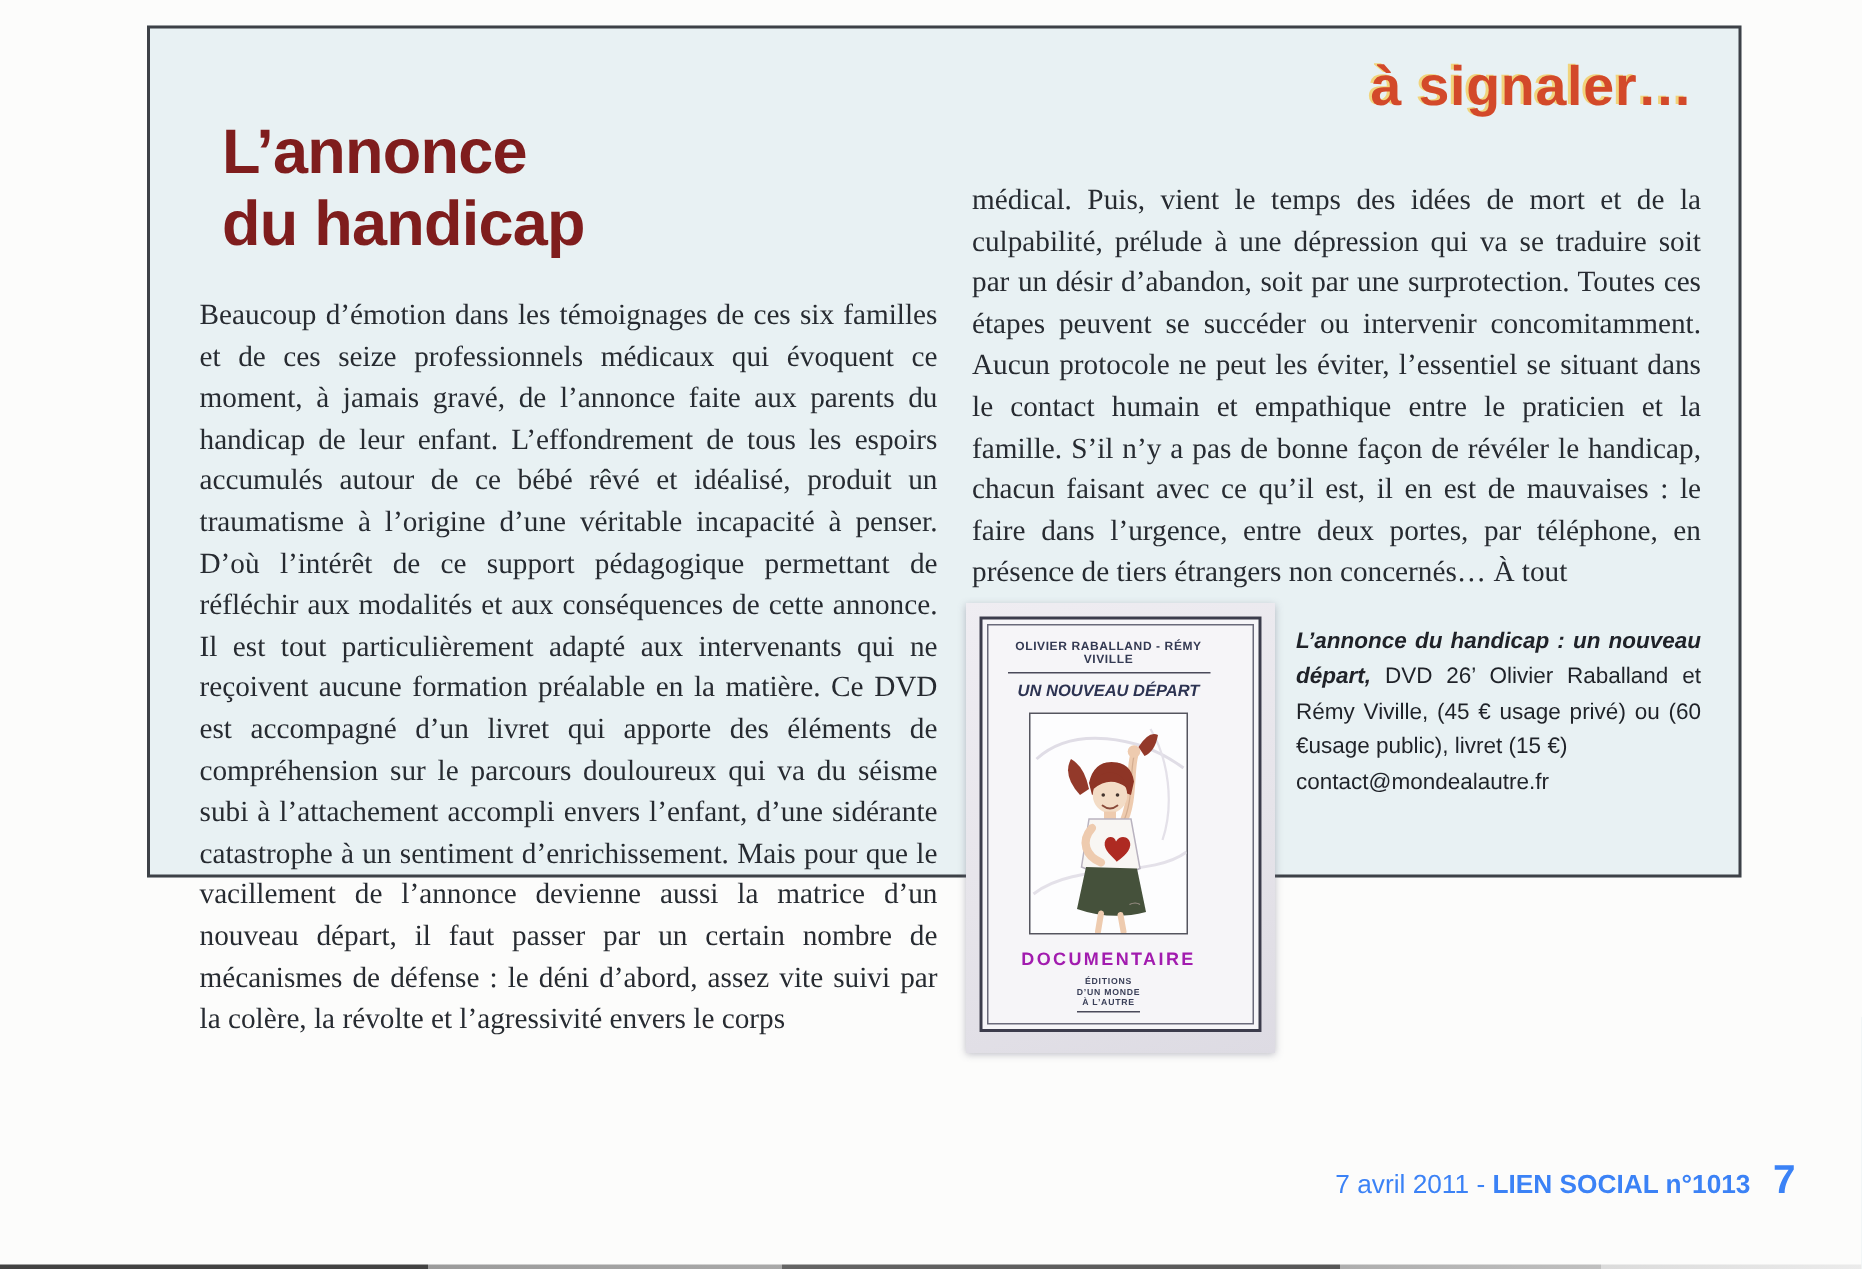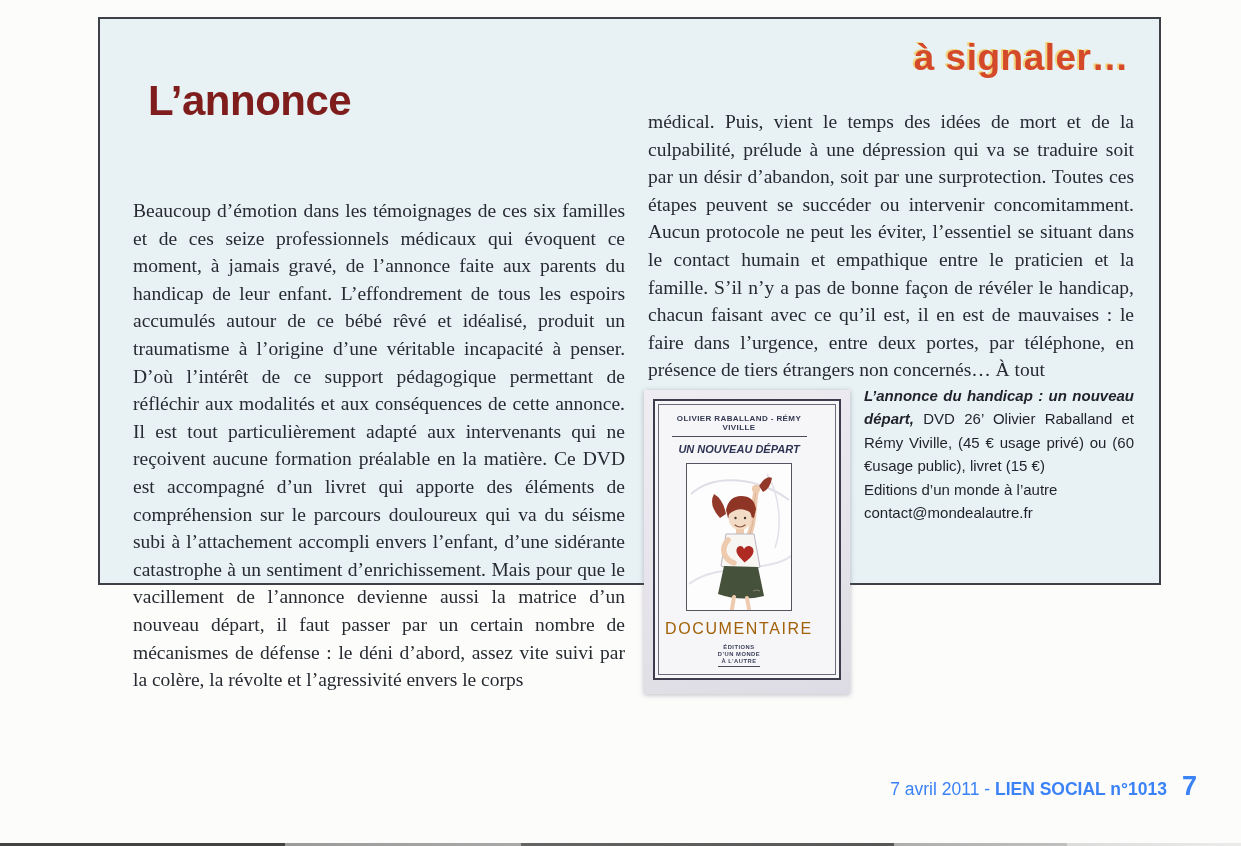--- a/index.html
+++ b/index.html
@@ -51,21 +51,21 @@
     margin: 0;
   }
 
   .col-left {
     position: absolute;
     left: 33px; top: 178px;
     width: 492px;
   }
   .col-right {
     position: absolute;
-    left: 548px; top: 89px;
+    left: 548px; top: 101px;
     width: 486px;
   }
 
   
   .cover-float {
     float: left;
     width: 206px;
     margin: 6px 14px 4px -4px;
     background: linear-gradient(160deg, #efedf2 0%, #e6e4ea 55%, #dddbe3 100%);
     padding: 9px 9px 14px 9px;
@@ -111,40 +111,41 @@
     color: #2d3352;
   }
   .illustration-frame {
     width: 106px; height: 148px;
     border: 1px solid #55555f;
     margin: 8px auto 9px auto;
     background: #fdfdfe;
     overflow: hidden;
   }
   .cover-genre {
-    font-size: 16px;
-    font-weight: normal;
+    font-size: 12px;
+    font-weight: bold;
     letter-spacing: 1.6px;
     text-transform: uppercase;
-    color: #a16207;
+    color: #a21caf;
   }
   .cover-publisher {
     display: inline-block;
     margin-top: 6px;
     padding-bottom: 2px;
     border-bottom: 1px solid #4a4a5a;
     font-size: 5.8px;
     font-weight: bold;
     line-height: 6.8px;
     letter-spacing: 0.5px;
     text-transform: uppercase;
     color: #3a3f58;
   }
 
   .caption {
+    margin-top: 20px;
     font-size: 15px;
     line-height: 23.5px;
     color: #1f2228;
   }
   .caption-lead { margin: 0; text-align: justify; }
   .caption-title { font-weight: bold; font-style: italic; }
   .caption-line { }
 
   .clear { clear: both; }
 
@@ -181,20 +182,21 @@
 </style>
 </head>
 <body>
 
 <div class="panel">
 
   <div class="signaler">à signaler…</div>
 
   <div class="article-title">
     <div>L’annonce</div>
+    <div>du handicap</div>
   </div>
 
   <div class="col-left">
     <p class="body-text">Beaucoup d’émotion dans les témoignages de ces six familles et de ces seize professionnels médicaux qui évoquent ce moment, à jamais gravé, de l’annonce faite aux parents du handicap de leur enfant. L’effondrement de tous les espoirs accumulés autour de ce bébé rêvé et idéalisé, produit un traumatisme à l’origine d’une véritable incapacité à penser. D’où l’intérêt de ce support pédagogique permettant de réfléchir aux modalités et aux conséquences de cette annonce. Il est tout particulièrement adapté aux intervenants qui ne reçoivent aucune formation préalable en la matière. Ce DVD est accompagné d’un livret qui apporte des éléments de compréhension sur le parcours douloureux qui va du séisme subi à l’attachement accompli envers l’enfant, d’une sidérante catastrophe à un sentiment d’enrichissement. Mais pour que le vacillement de l’annonce devienne aussi la matrice d’un nouveau départ, il faut passer par un certain nombre de mécanismes de défense : le déni d’abord, assez vite suivi par la colère, la révolte et l’agressivité envers le corps</p>
   </div>
 
   <div class="col-right">
     <p class="body-text">médical. Puis, vient le temps des idées de mort et de la culpabilité, prélude à une dépression qui va se traduire soit par un désir d’abandon, soit par une surprotection. Toutes ces étapes peuvent se succéder ou intervenir concomitamment. Aucun protocole ne peut les éviter, l’essentiel se situant dans le contact humain et empathique entre le praticien et la famille. S’il n’y a pas de bonne façon de révéler le handicap, chacun faisant avec ce qu’il est, il en est de mauvaises : le faire dans l’urgence, entre deux portes, par téléphone, en présence de tiers étrangers non concernés… À tout</p>
 
     <div class="cover-float">
@@ -249,21 +251,20 @@
               <div>à l’autre</div>
             </div>
           </div>
         </div>
       </div>
     </div>
 
 
     <div class="caption">
       <p class="caption-lead"><span class="caption-title">L’annonce du handicap : un nouveau départ,</span><span> DVD 26’ Olivier Raballand et Rémy Viville, (45 € usage privé) ou (60 €usage public), livret (15 €)</span></p>
-      <div class="caption-line">Editions d’un monde à l’autre</div>
       <div class="caption-line">contact@mondealautre.fr</div>
     </div>
 
     <div class="clear"></div>
   </div>
 
 </div>
 
 <div class="page-footer">
   <span class="footer-date">7 avril 2011 - </span>

